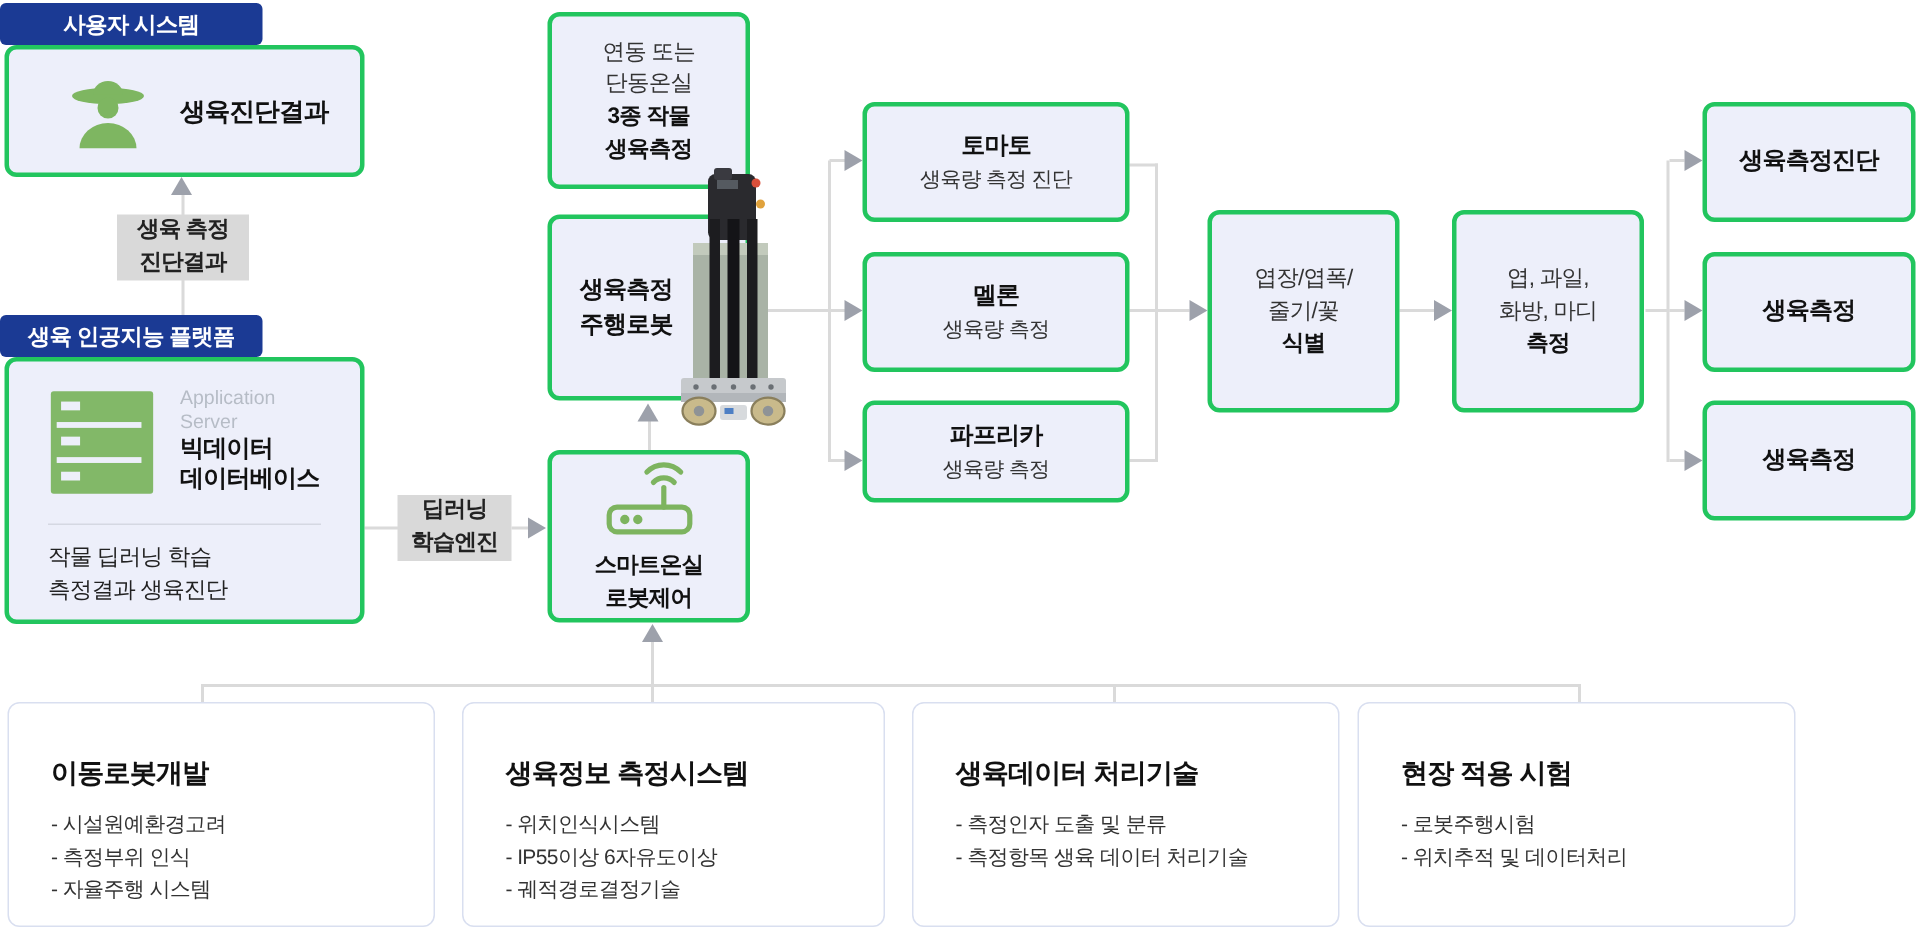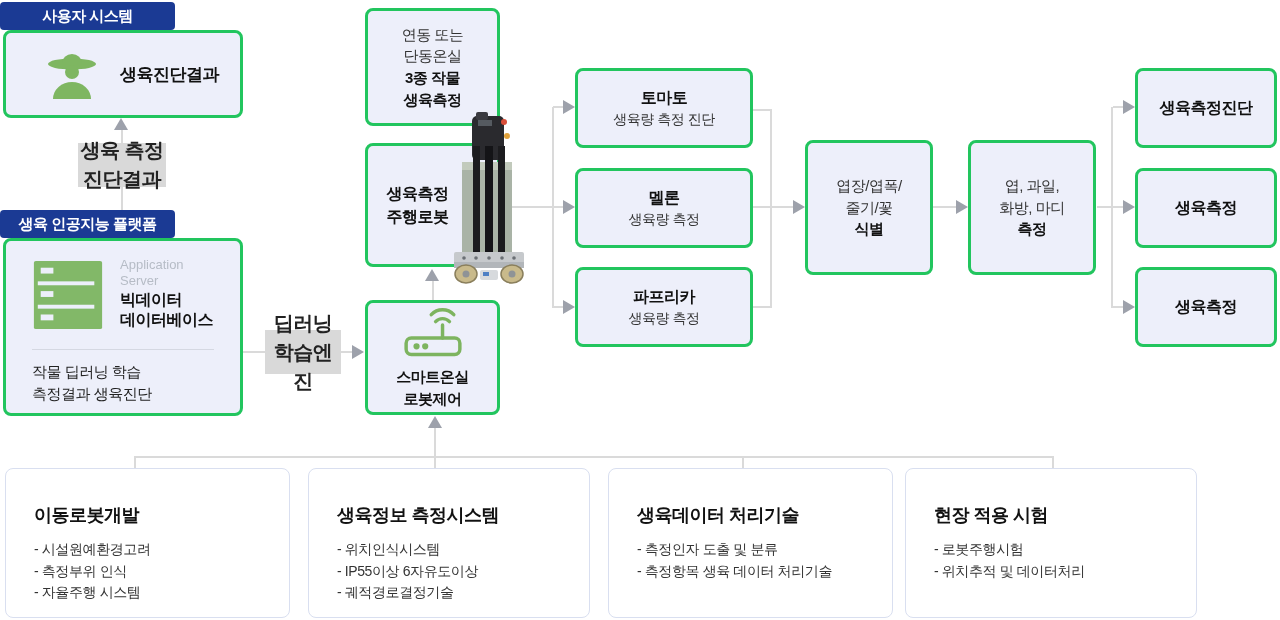--- a/index.html
+++ b/index.html
@@ -27,23 +27,23 @@
   
   .wbox {
     position: absolute; top: 468px; height: 150px; background: #ffffff;
     border: 1px solid #d9dff0; border-radius: 8px; z-index: 2; padding: 34px 26px 0 28px;
   }
   .wbox .title { font-size: 18px; font-weight: bold; color: #111111; letter-spacing: -0.5px; margin-bottom: 12px; }
   .wbox .item { font-size: 14px; color: #333333; line-height: 1.55; letter-spacing: -0.4px; }
 
   
   .gtag {
-    position: absolute; background: #d9d9d9; color: #222222; font-size: 20px; font-weight: bold;
+    position: absolute; background: #d9d9d9; color: #222222; font-size: 15px; font-weight: bold;
     display: flex; flex-direction: column; align-items: center; justify-content: center;
-    text-align: center; line-height: 1.45; letter-spacing: -0.5px; z-index: 3;
+    text-align: center; line-height: 1.45; letter-spacing: -0.5px; z-index: 3; font-family: Liberation Serif, serif;
   }
 
   
   .cl { position: absolute; background: #dadada; z-index: 1; }
   .ar { position: absolute; width: 0; height: 0; z-index: 1; }
   .ar.right { border-top: 7px solid transparent; border-bottom: 7px solid transparent; border-left: 12px solid #9da1ab; }
   .ar.up    { border-left: 7px solid transparent; border-right: 7px solid transparent; border-bottom: 12px solid #9da1ab; }
 
   
   .plat-row { display: flex; align-items: flex-start; gap: 14px; padding: 16px 0 0 24px; }
@@ -219,21 +219,21 @@
   </div>
 
   <div class="lbox center-txt" style="left:575px; top:68px; width:178px; height:80px;">
     <span class="ln b big">토마토</span>
     <span class="ln" style="font-size:14px;">생육량 측정 진단</span>
   </div>
   <div class="lbox center-txt" style="left:575px; top:168px; width:178px; height:80px;">
     <span class="ln b big">멜론</span>
     <span class="ln" style="font-size:14px;">생육량 측정</span>
   </div>
-  <div class="lbox center-txt" style="left:575px; top:267px; width:178px; height:80px;">
+  <div class="lbox center-txt" style="left:575px; top:267px; width:178px; height:68px;">
     <span class="ln b big">파프리카</span>
     <span class="ln" style="font-size:14px;">생육량 측정</span>
   </div>
 
   <div class="lbox center-txt" style="left:805px; top:140px; width:128px; height:135px;">
     <span class="ln">엽장/엽폭/</span>
     <span class="ln">줄기/꽃</span>
     <span class="ln b">식별</span>
   </div>
   <div class="lbox center-txt" style="left:1135px; top:68px; width:142px; height:80px;">

